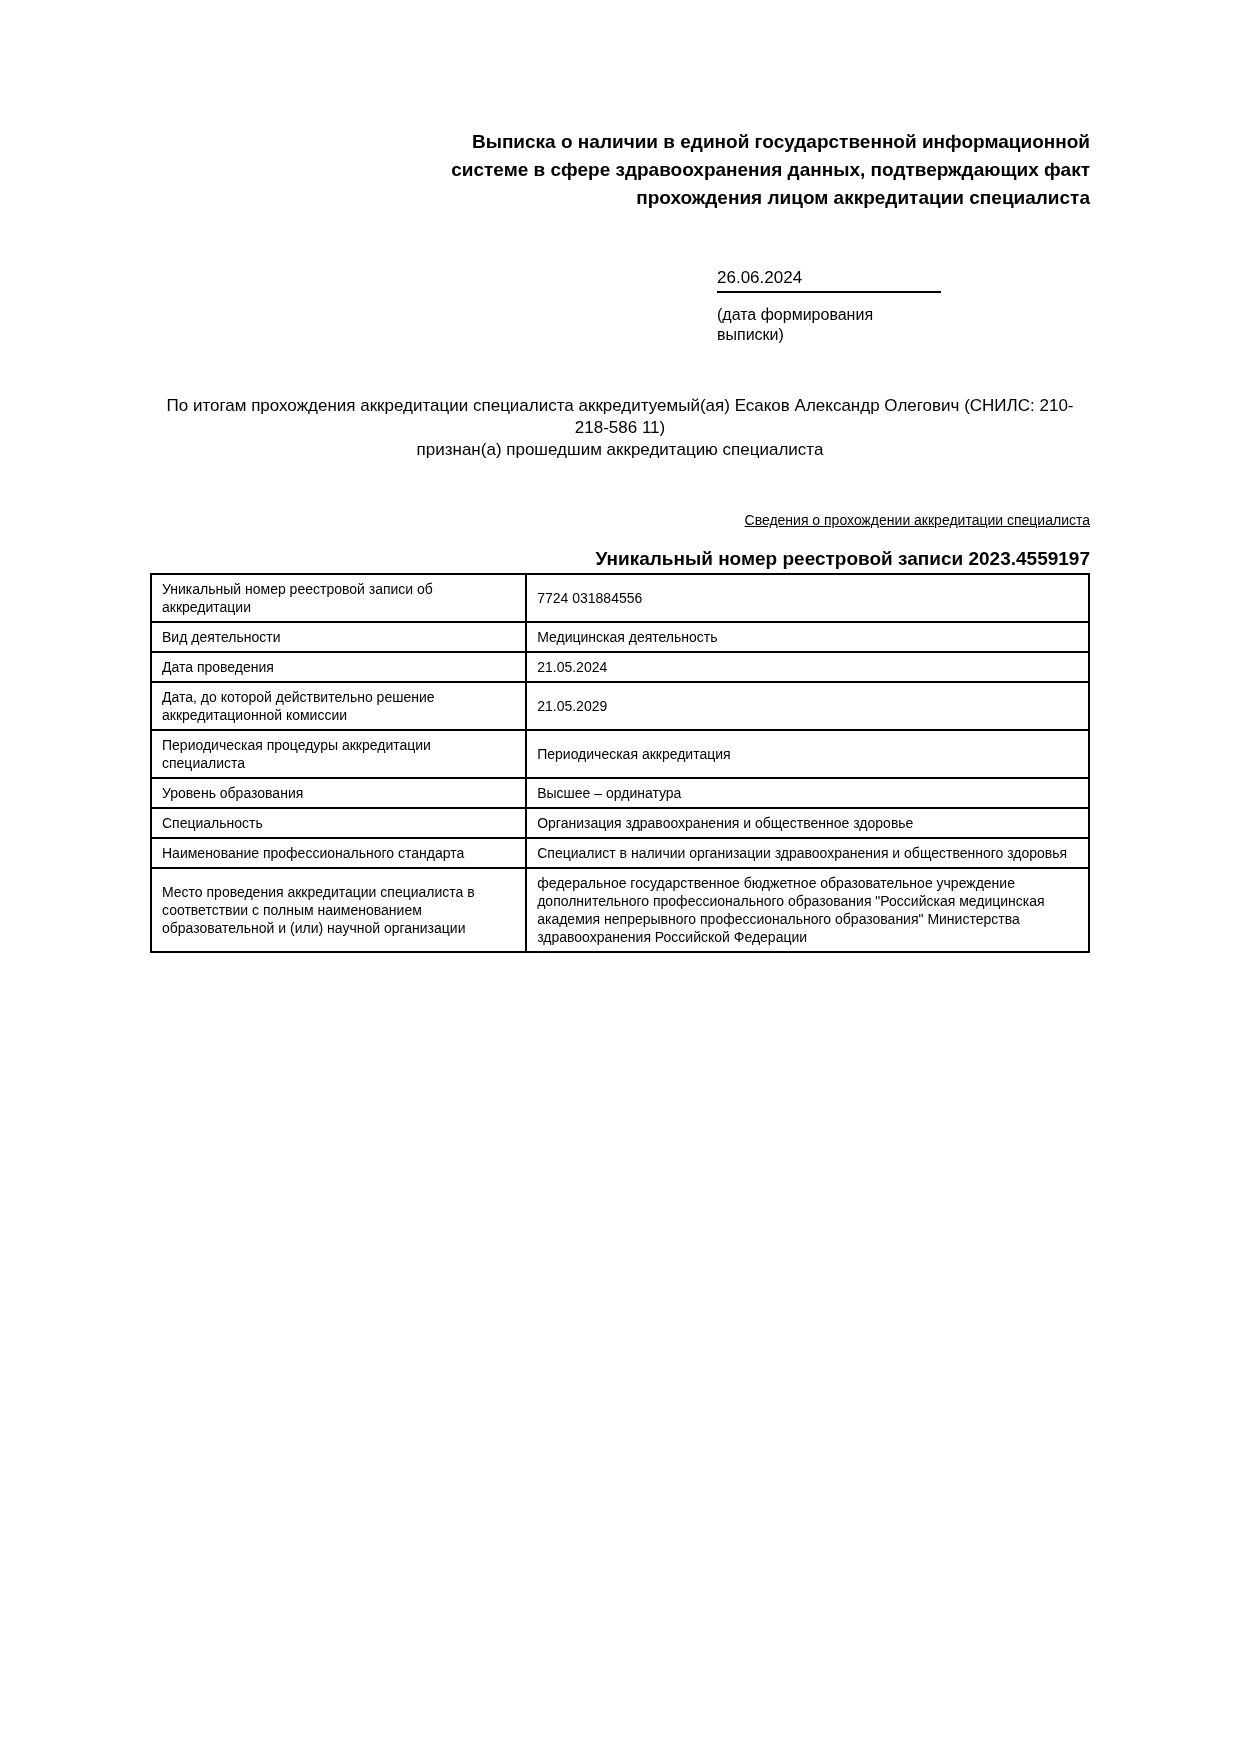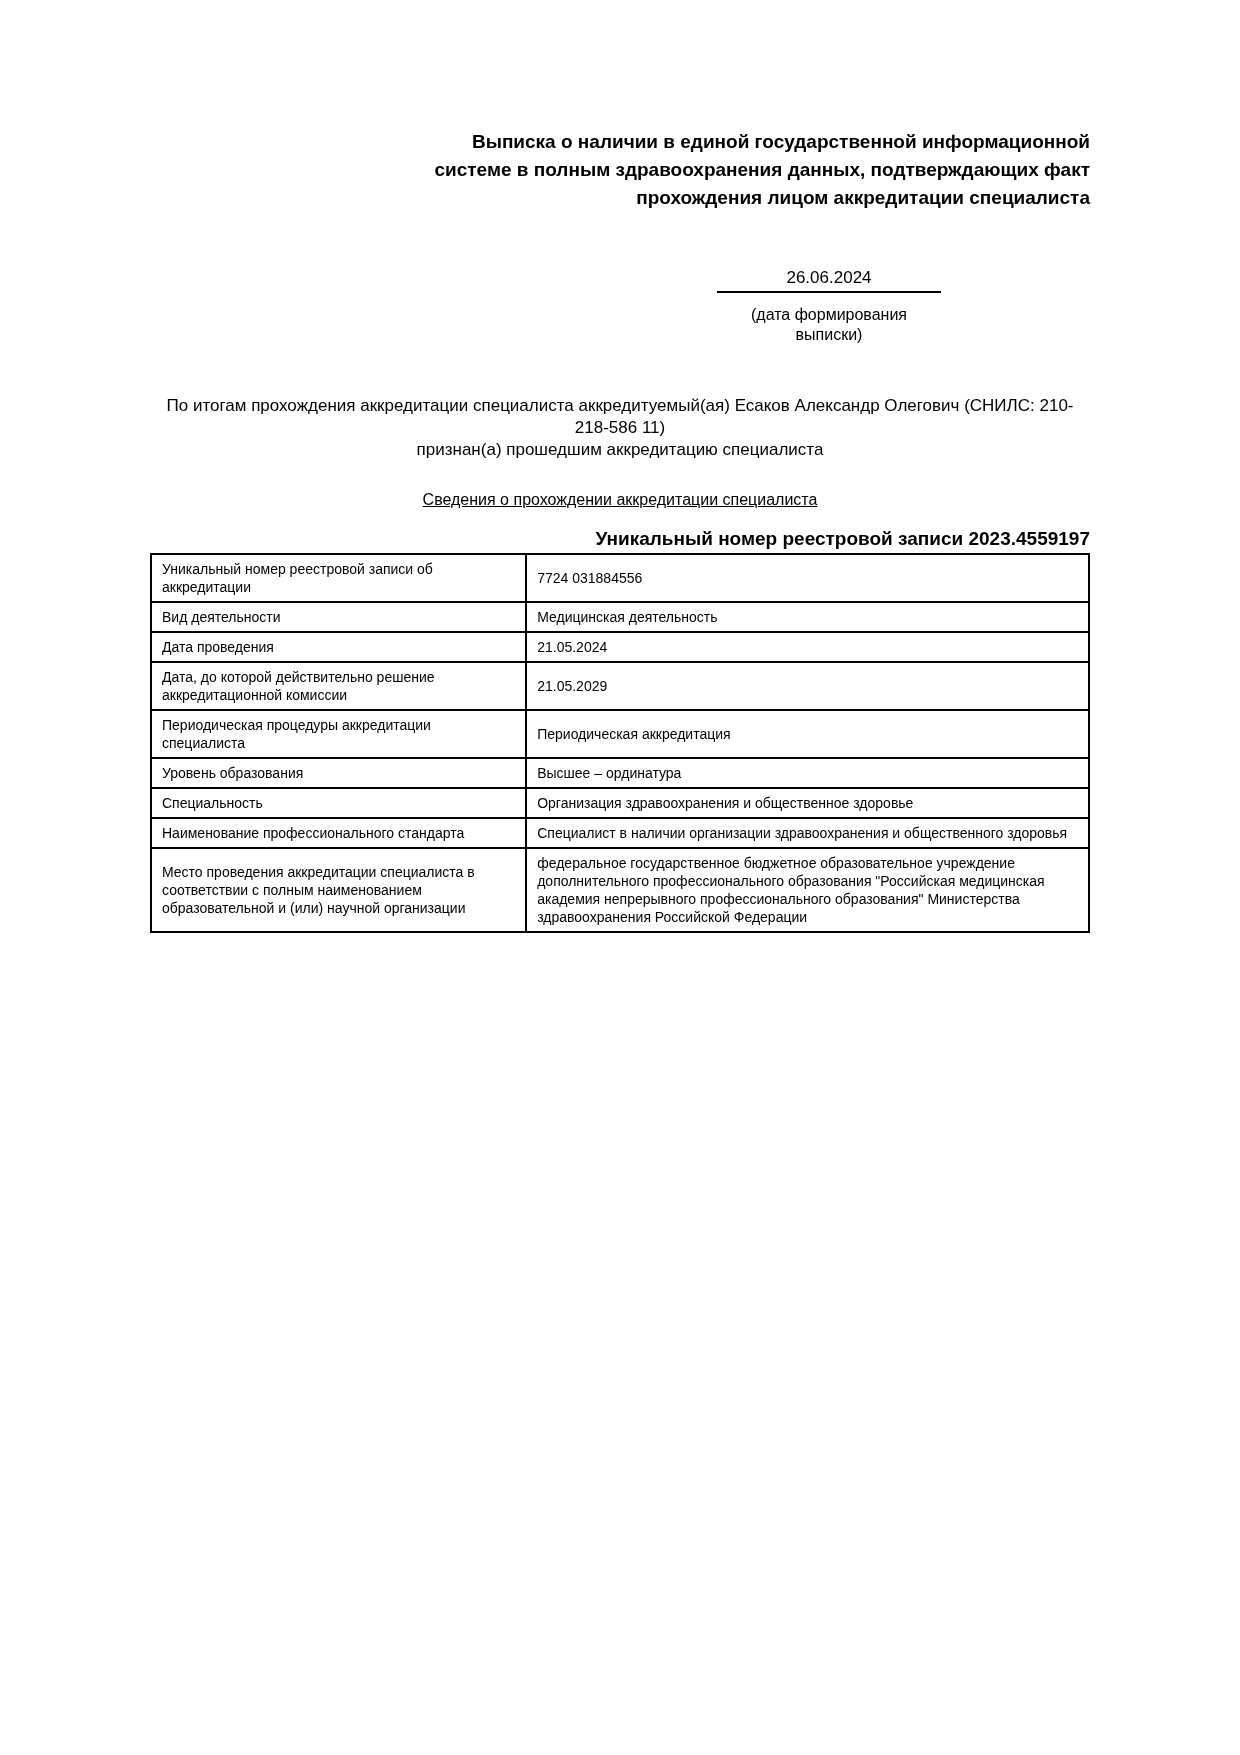--- a/index.html
+++ b/index.html
@@ -24,43 +24,43 @@
     margin-top: 128px;
     text-align: right;
     font-weight: bold;
     font-size: 19px;
     line-height: 28px;
   }
   .date-block {
     margin-top: 55px;
     margin-left: 567px;
     width: 224px;
-    text-align: center;
+    text-align: left;
     font-size: 17px;
   }
   .date-value {
     line-height: 22px;
     padding-bottom: 2px;
     border-bottom: 2px solid #000000;
   }
   .date-caption {
     font-size: 16px;
     line-height: 20px;
     padding-top: 12px;
   }
   .summary {
     margin-top: 50px;
     text-align: center;
     font-size: 17px;
     line-height: 22px;
   }
   .section-title {
-    margin-top: 28px;
-    text-align: center;
-    font-size: 16px;
+    margin-top: 48px;
+    text-align: right;
+    font-size: 14px;
     line-height: 22px;
   }
   .section-title .underlined {
     text-decoration: underline;
   }
   .record-number {
     margin-top: 14px;
     text-align: right;
     font-weight: bold;
     font-size: 19px;
@@ -81,21 +81,21 @@
     width: 40%;
   }
 </style>
 </head>
 <body>
 
 <div class="page">
 
   <div class="title">
     <div>Выписка о наличии в единой государственной информационной</div>
-    <div>системе в полным здравоохранения данных, подтверждающих факт</div>
+    <div>системе в сфере здравоохранения данных, подтверждающих факт</div>
     <div>прохождения лицом аккредитации специалиста</div>
   </div>
 
   <div class="date-block">
     <div class="date-value">26.06.2024</div>
     <div class="date-caption">(дата формирования выписки)</div>
   </div>
 
   <div class="summary">
     <div>По итогам прохождения аккредитации специалиста аккредитуемый(ая) Есаков Александр Олегович (СНИЛС: 210-218-586 11)</div>

